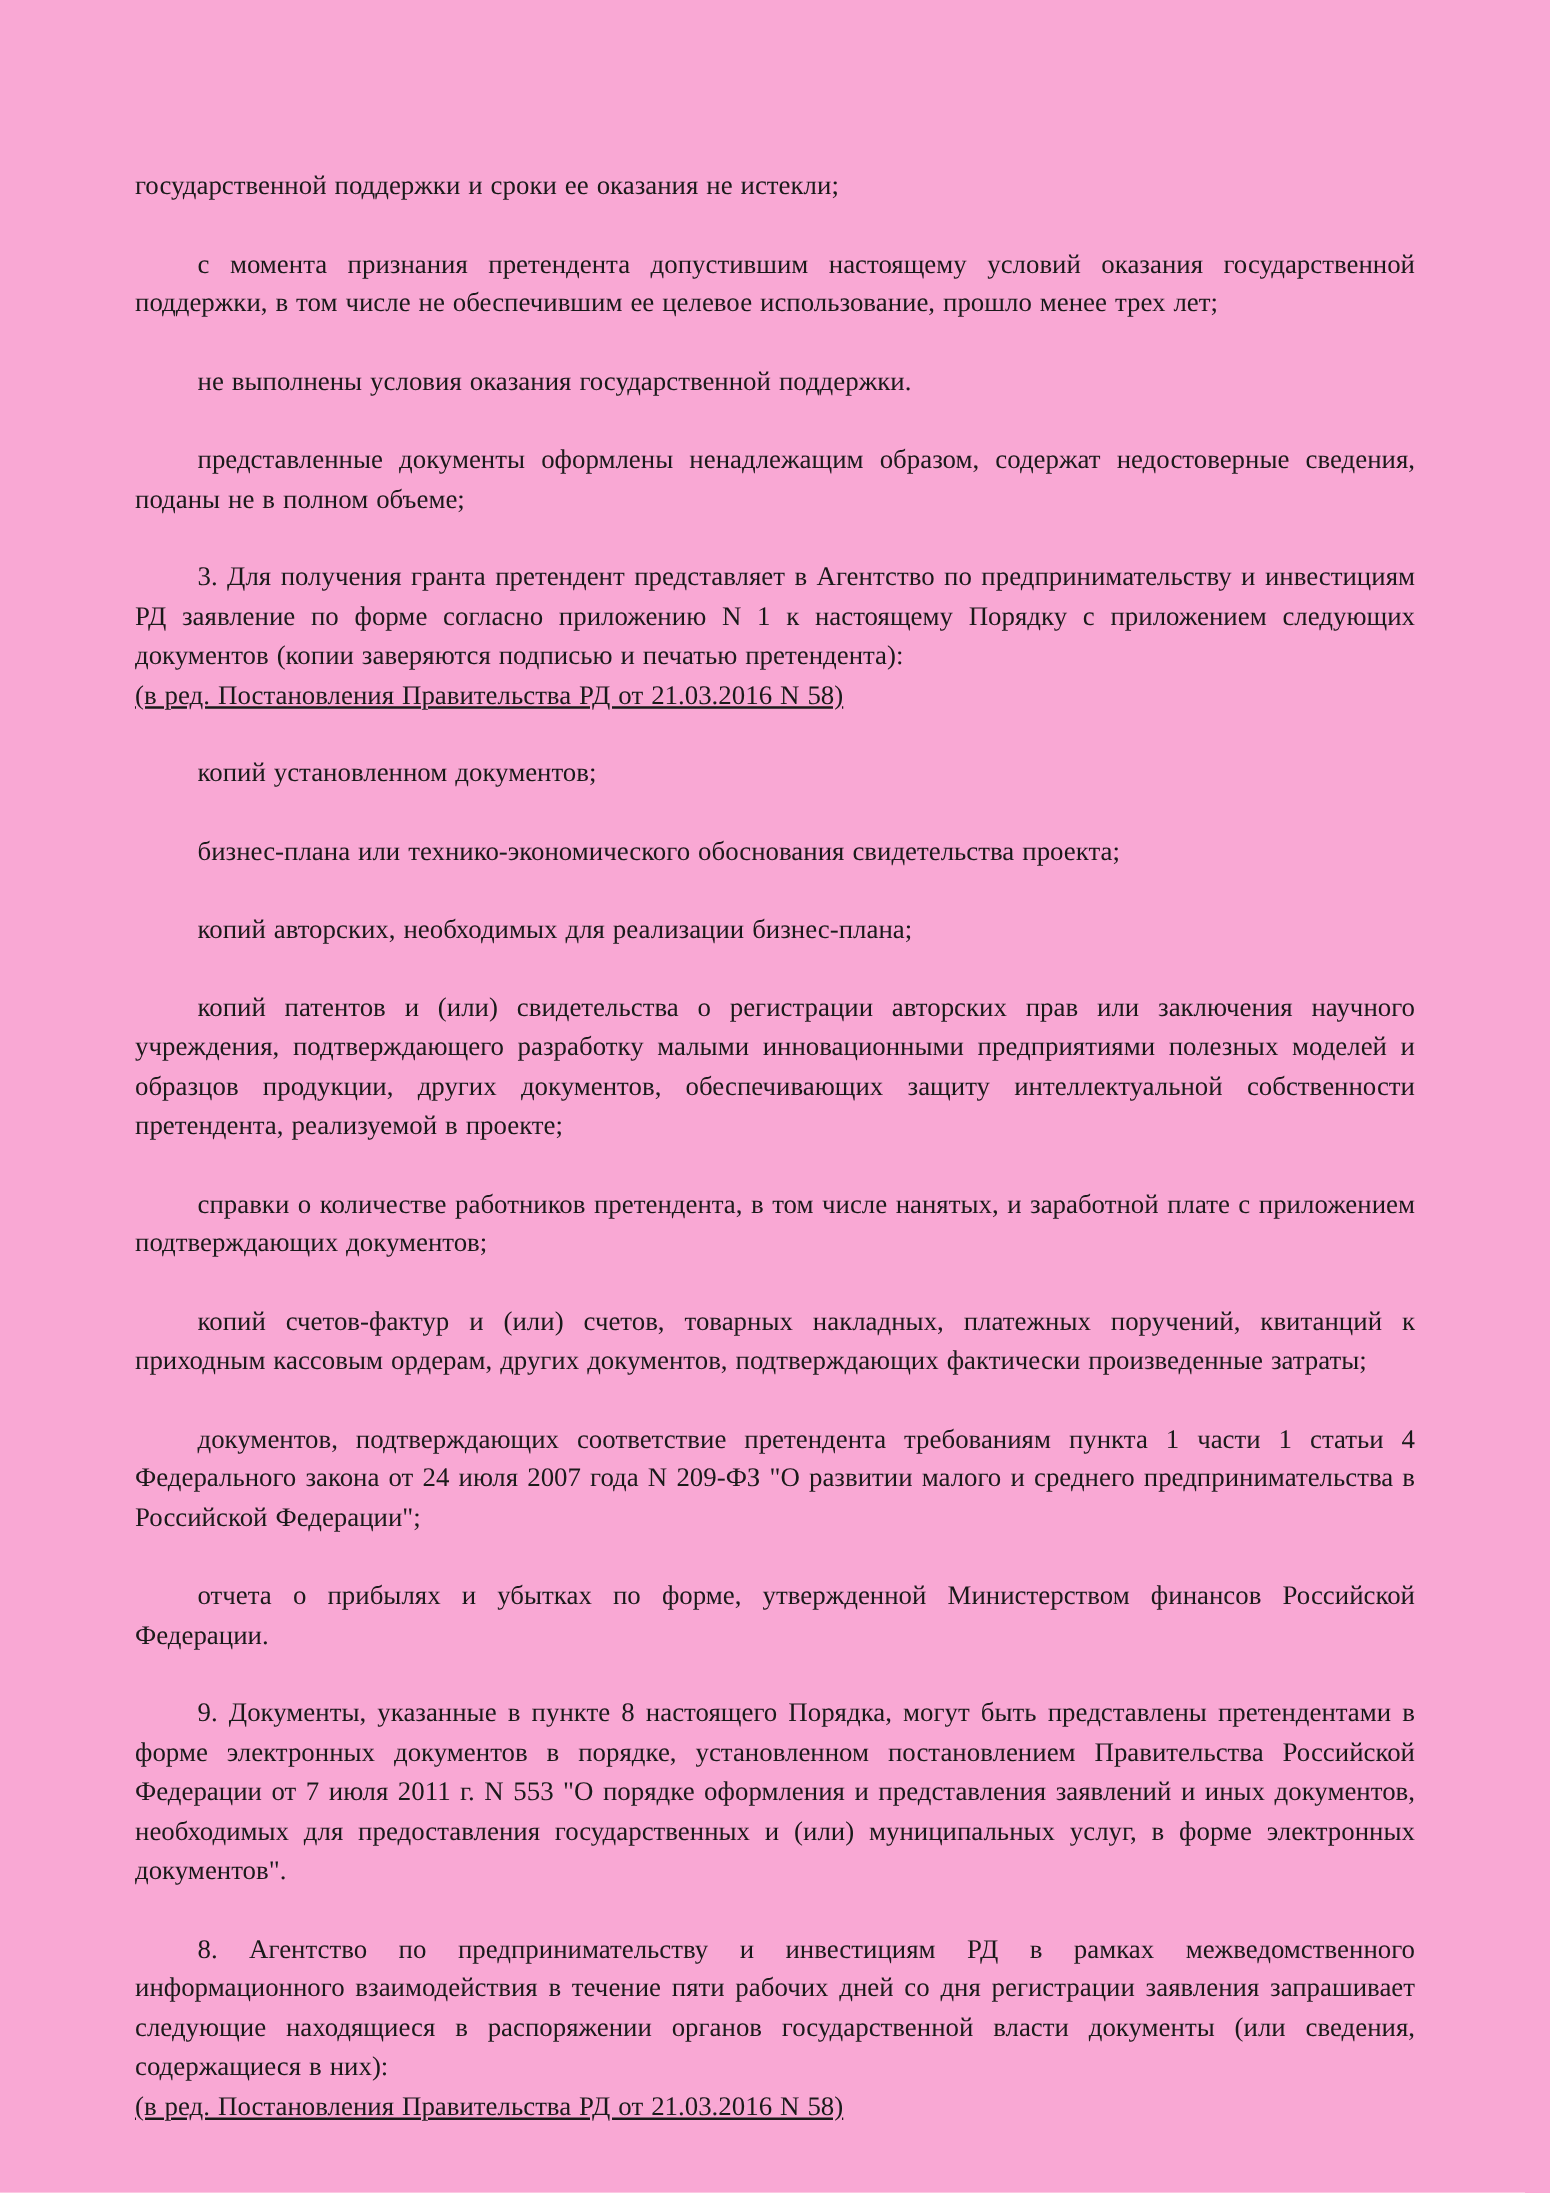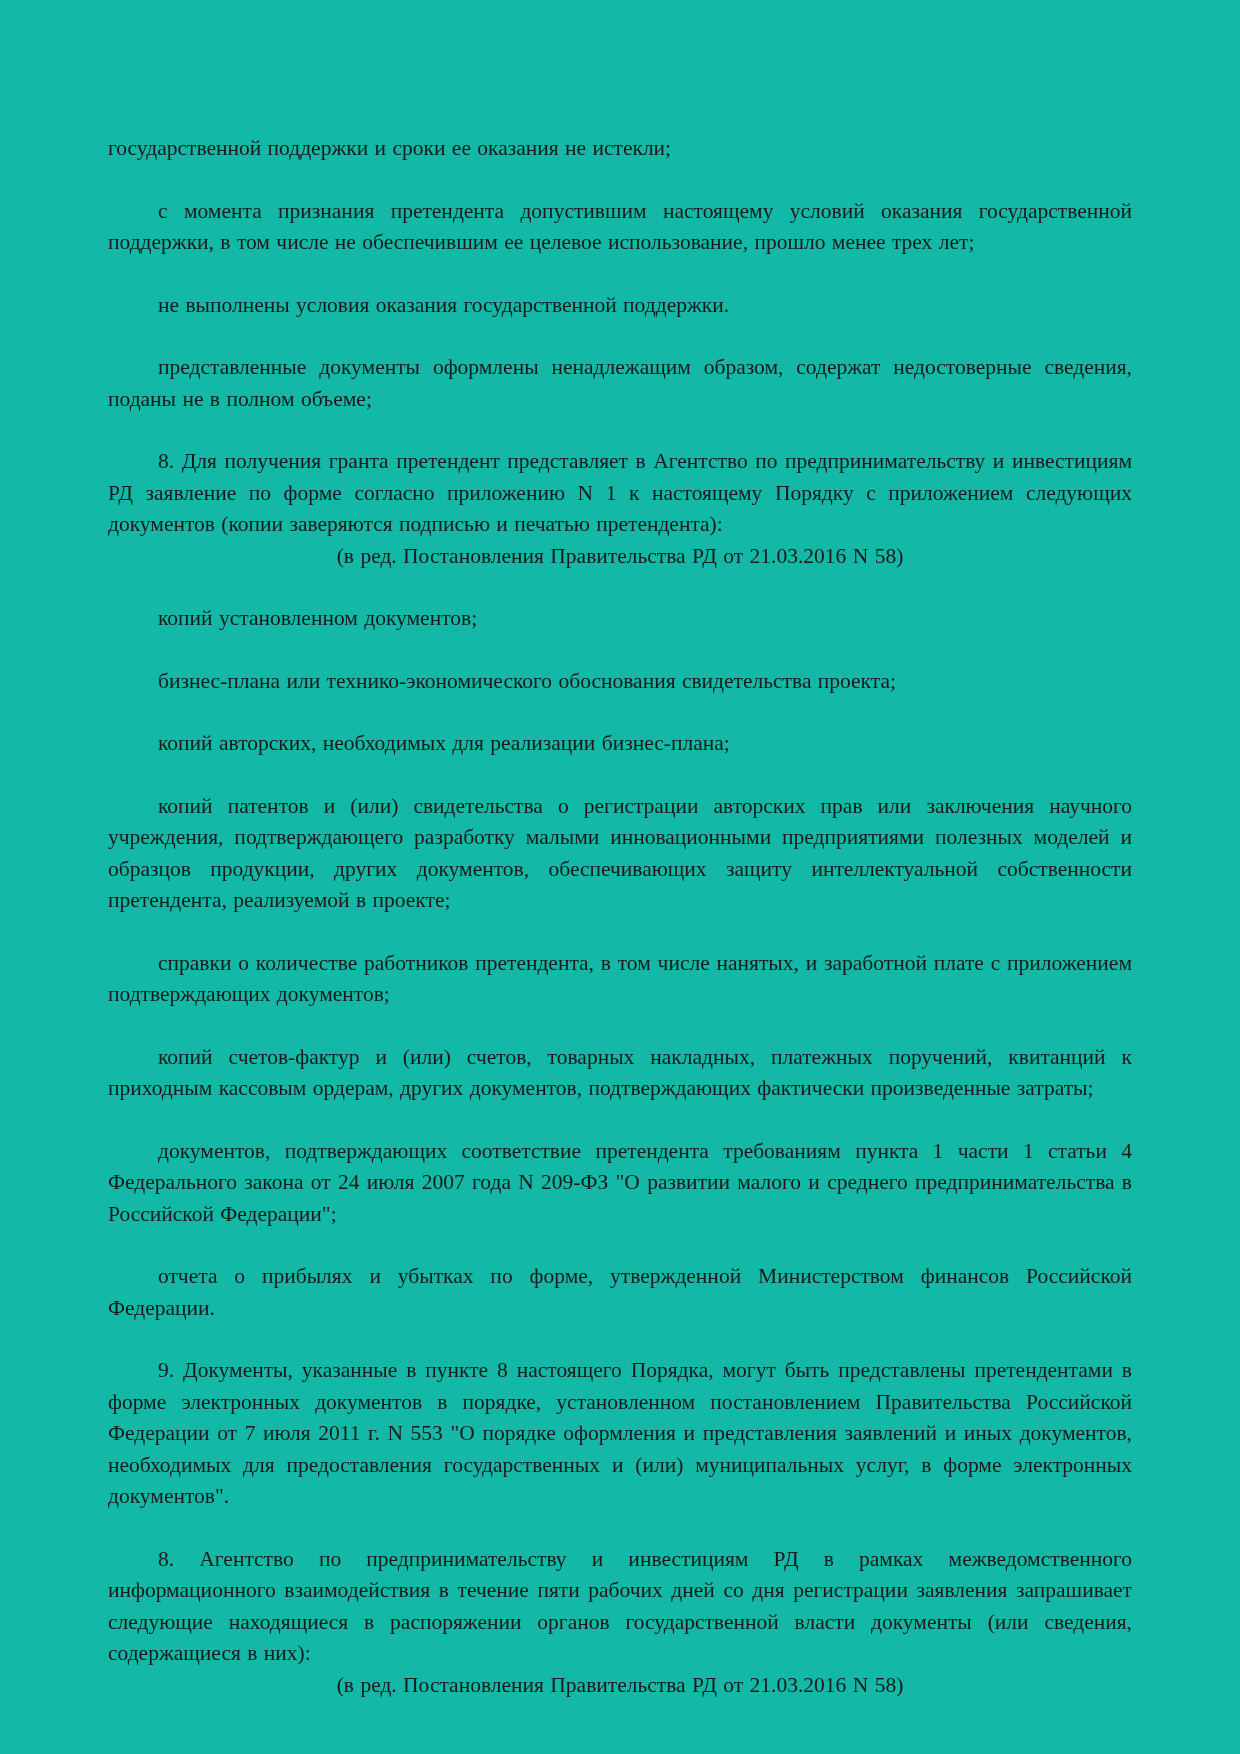--- a/index.html
+++ b/index.html
@@ -12,50 +12,51 @@
     height: 1754px;
     font-family: "Liberation Serif", "DejaVu Serif", serif;
     color: #1a1a1a;
     overflow: hidden;
   }
   .page {
     box-sizing: border-box;
     width: 1240px;
     height: 1754px;
     padding: 133px 108px 60px 108px;
-    background: #14b8a6;
+    background: #f9a8d4;
   }
   .para {
     margin: 0 0 31px 0;
     font-size: 21.5px;
     line-height: 31.5px;
     text-align: justify;
     text-indent: 50px;
     word-spacing: 1px;
   }
   .para.noindent {
     text-indent: 0;
   }
   .para.tight {
     margin-bottom: 0;
   }
   .para.note {
     text-indent: 0;
-    text-align: center;
+    text-align: left;
+    text-decoration: underline;
   }
 </style>
 </head>
 <body>
 
 <div class="page">
   <p class="para noindent">государственной поддержки и сроки ее оказания не истекли;</p>
   <p class="para">с момента признания претендента допустившим настоящему условий оказания государственной поддержки, в том числе не обеспечившим ее целевое использование, прошло менее трех лет;</p>
   <p class="para">не выполнены условия оказания государственной поддержки.</p>
   <p class="para">представленные документы оформлены ненадлежащим образом, содержат недостоверные сведения, поданы не в полном объеме;</p>
-  <p class="para tight">8. Для получения гранта претендент представляет в Агентство по предпринимательству и инвестициям РД заявление по форме согласно приложению N 1 к настоящему Порядку с приложением следующих документов (копии заверяются подписью и печатью претендента):</p>
+  <p class="para tight">3. Для получения гранта претендент представляет в Агентство по предпринимательству и инвестициям РД заявление по форме согласно приложению N 1 к настоящему Порядку с приложением следующих документов (копии заверяются подписью и печатью претендента):</p>
   <p class="para note">(в ред. Постановления Правительства РД от 21.03.2016 N 58)</p>
   <p class="para">копий установленном документов;</p>
   <p class="para">бизнес-плана или технико-экономического обоснования свидетельства проекта;</p>
   <p class="para">копий авторских, необходимых для реализации бизнес-плана;</p>
   <p class="para">копий патентов и (или) свидетельства о регистрации авторских прав или заключения научного учреждения, подтверждающего разработку малыми инновационными предприятиями полезных моделей и образцов продукции, других документов, обеспечивающих защиту интеллектуальной собственности претендента, реализуемой в проекте;</p>
   <p class="para">справки о количестве работников претендента, в том числе нанятых, и заработной плате с приложением подтверждающих документов;</p>
   <p class="para">копий счетов-фактур и (или) счетов, товарных накладных, платежных поручений, квитанций к приходным кассовым ордерам, других документов, подтверждающих фактически произведенные затраты;</p>
   <p class="para">документов, подтверждающих соответствие претендента требованиям пункта 1 части 1 статьи 4 Федерального закона от 24 июля 2007 года N 209-ФЗ "О развитии малого и среднего предпринимательства в Российской Федерации";</p>
   <p class="para">отчета о прибылях и убытках по форме, утвержденной Министерством финансов Российской Федерации.</p>
   <p class="para">9. Документы, указанные в пункте 8 настоящего Порядка, могут быть представлены претендентами в форме электронных документов в порядке, установленном постановлением Правительства Российской Федерации от 7 июля 2011 г. N 553 "О порядке оформления и представления заявлений и иных документов, необходимых для предоставления государственных и (или) муниципальных услуг, в форме электронных документов".</p>

